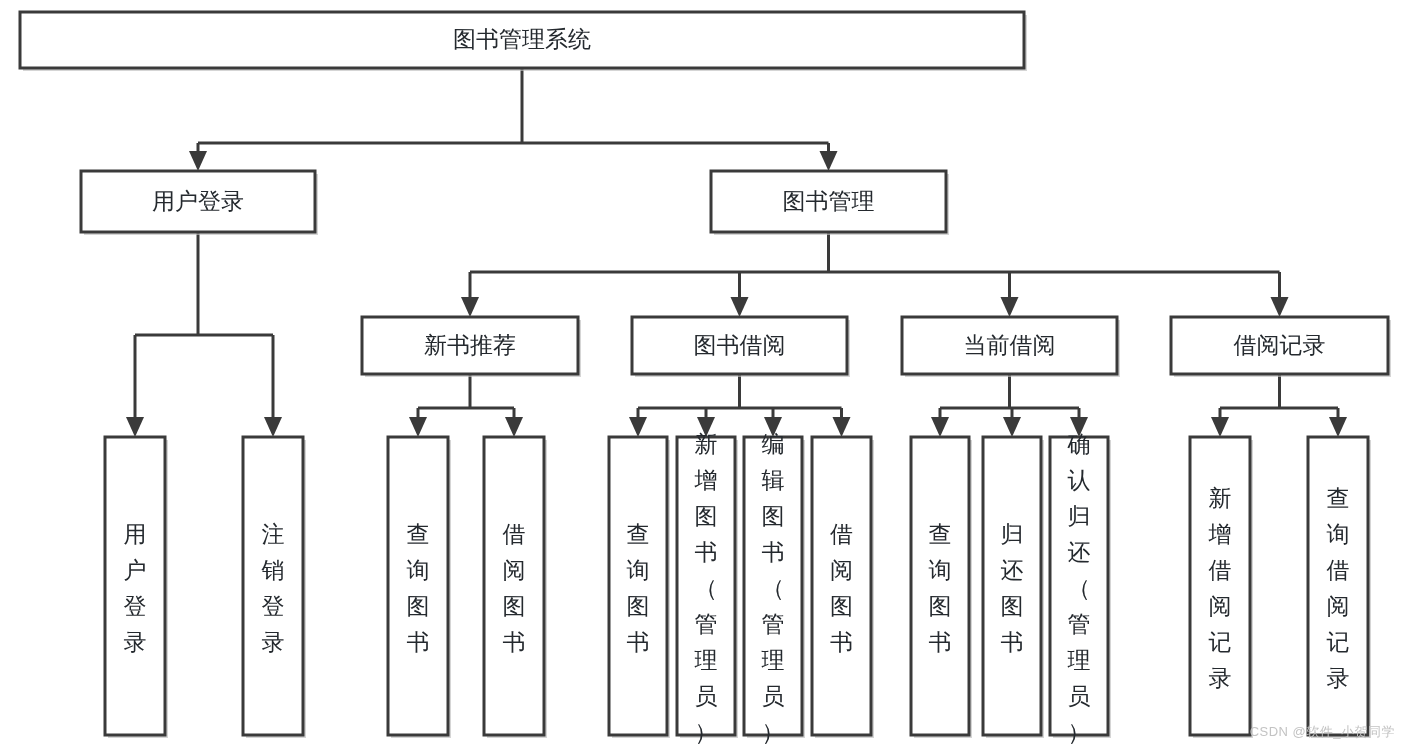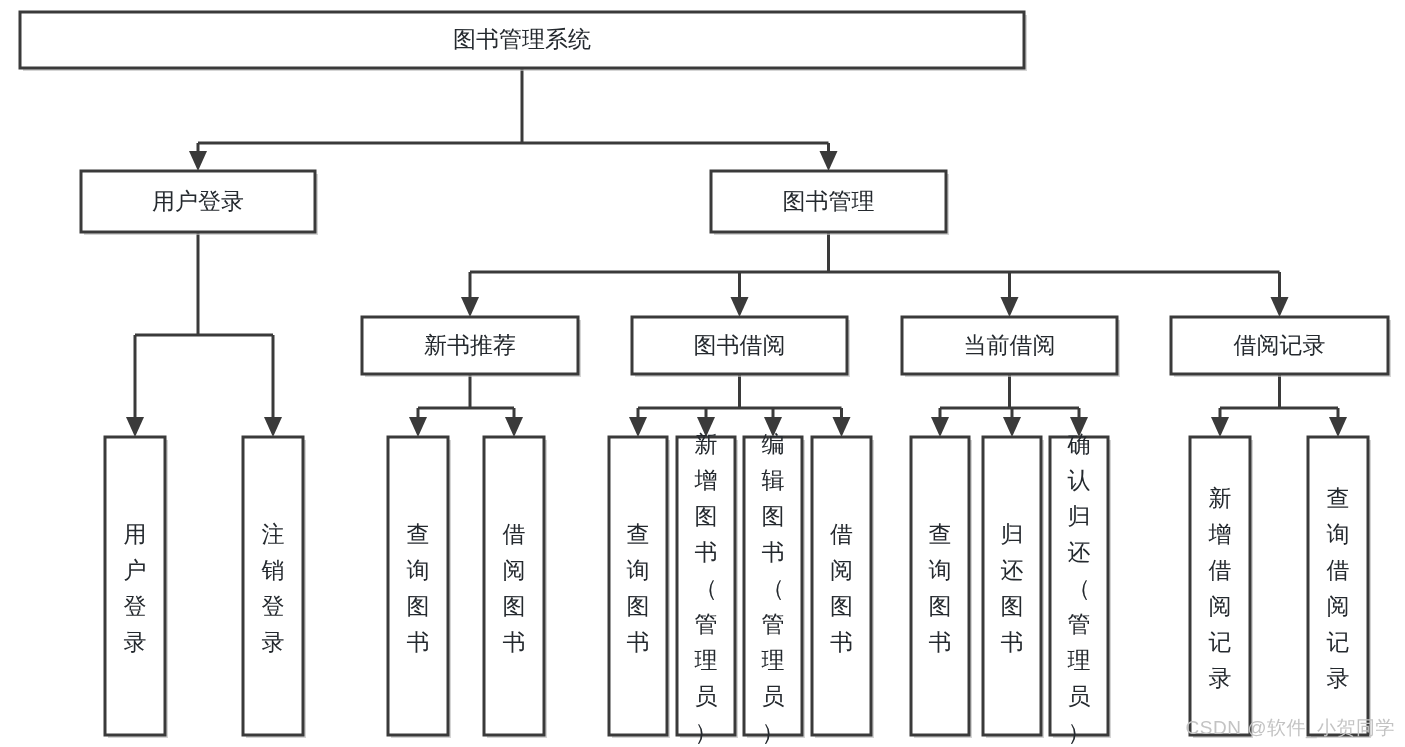--- a/index.html
+++ b/index.html
@@ -57,21 +57,21 @@
   }
   .arrow-head {
     fill: #3a3a3a;
     stroke: none;
   }
   .watermark-text {
     position: absolute;
     right: 10px;
     bottom: 6px;
     color: #c3c3c3;
-    font-size: 19px;
+    font-size: 13px;
     font-family: "Liberation Sans", "DejaVu Sans", sans-serif;
     white-space: nowrap;
     letter-spacing: 0.5px;
     user-select: none;
   }
 </style>
 </head>
 <body>
 
 <div id="diagram-root">

